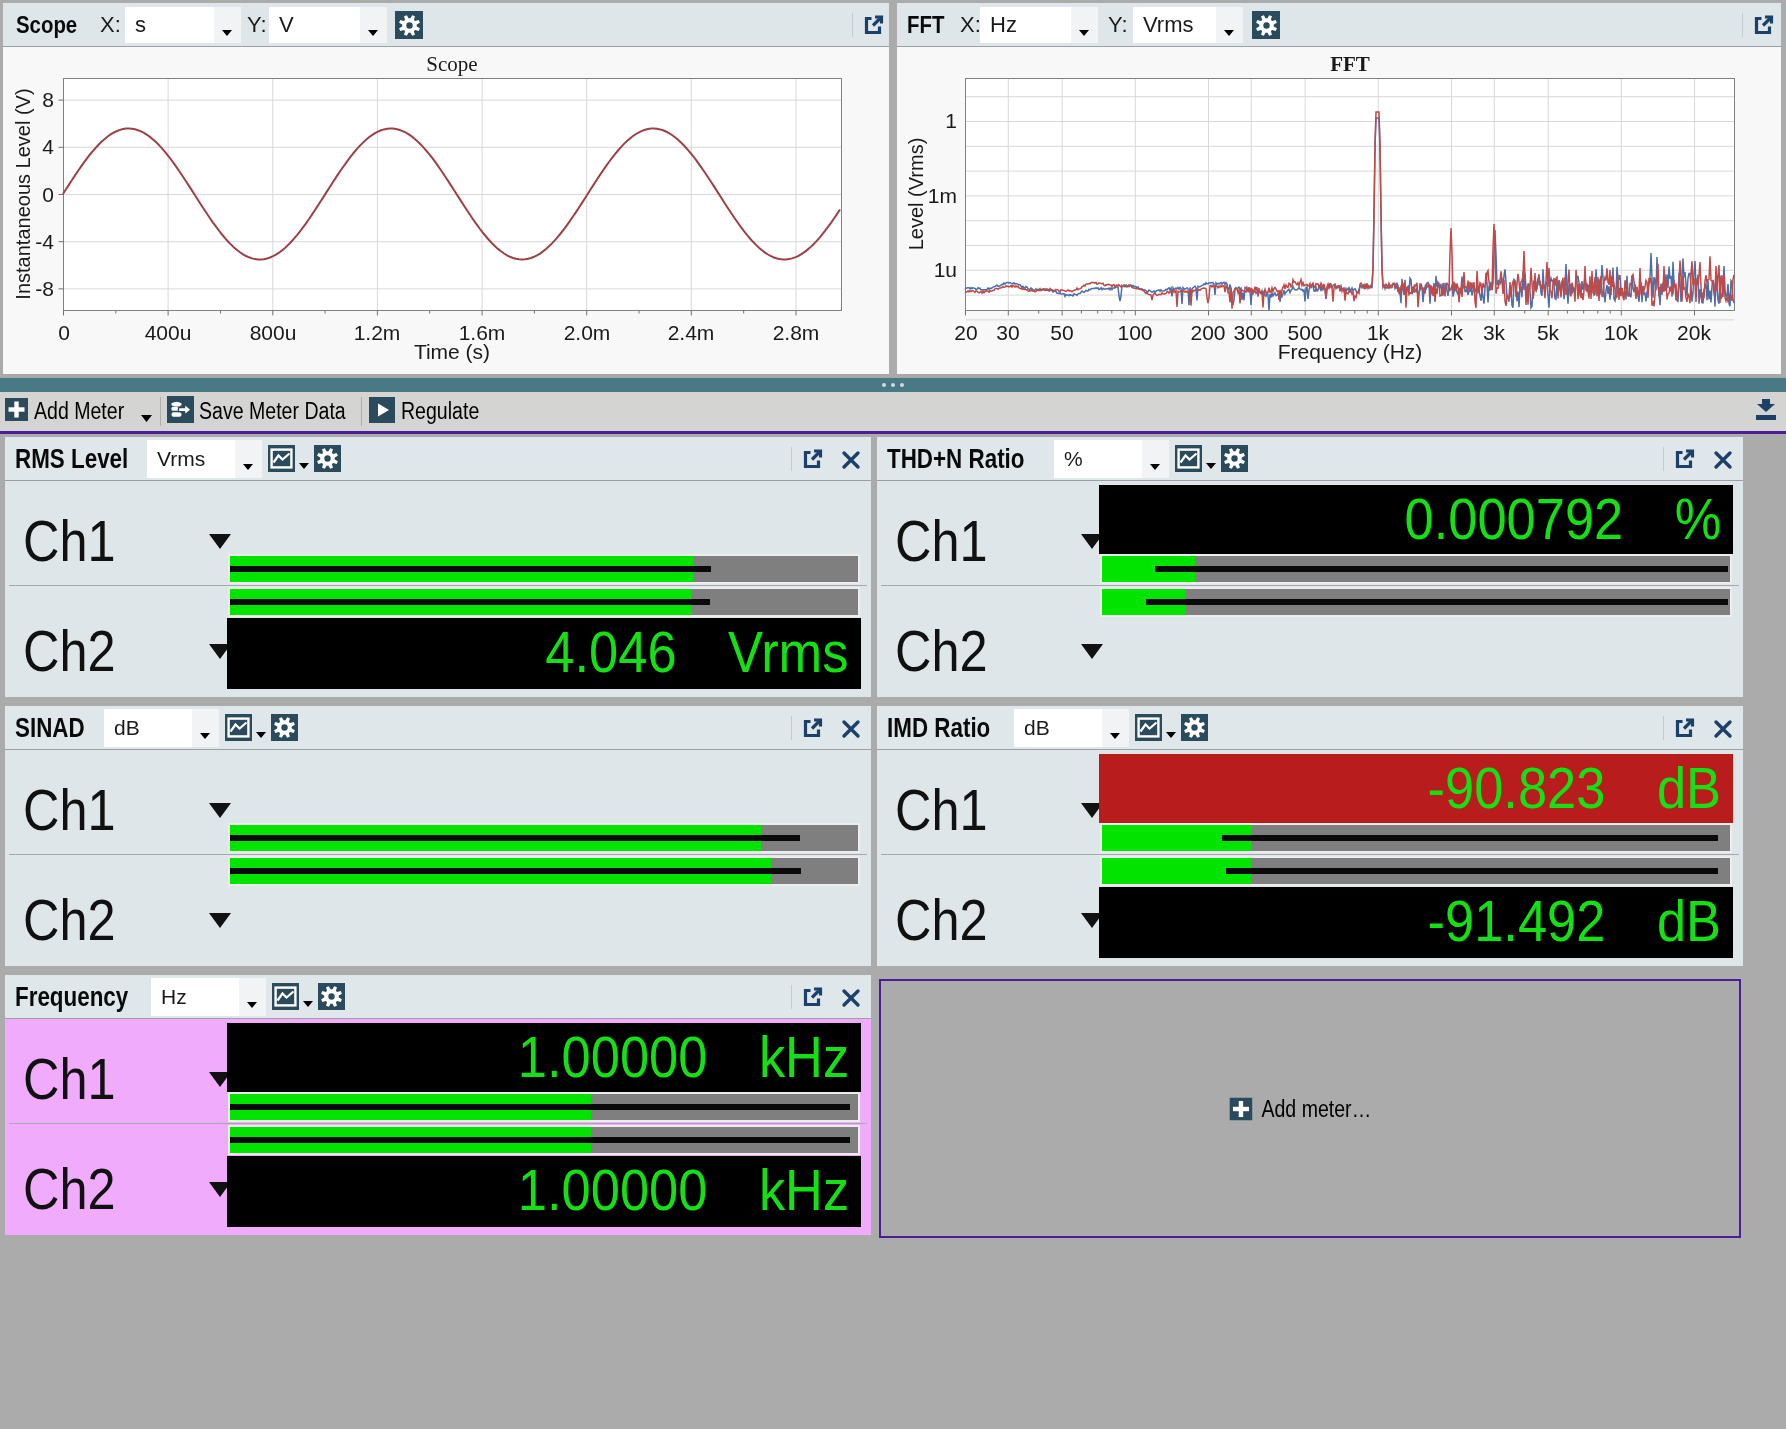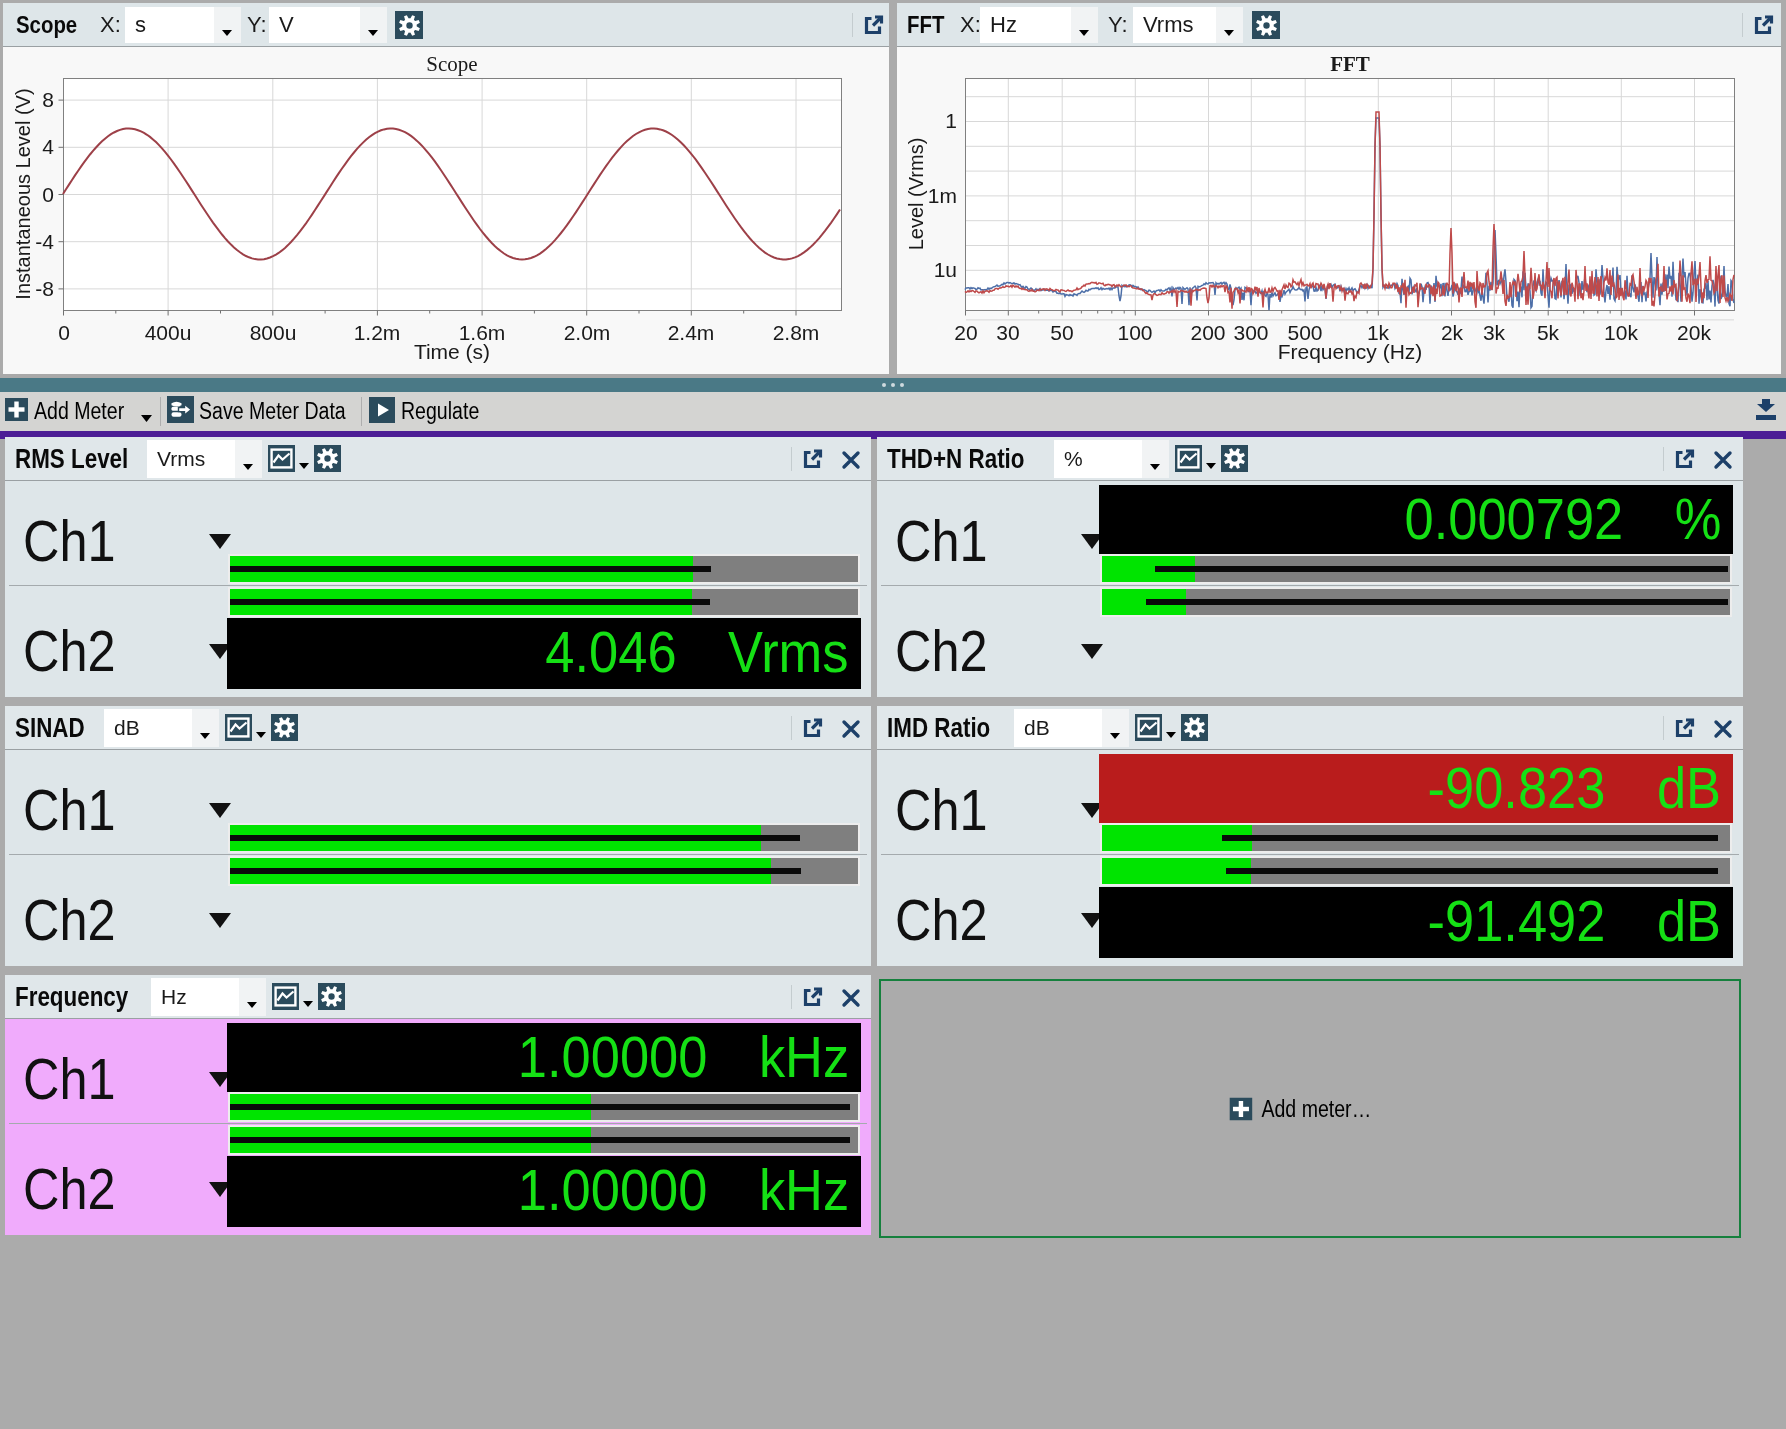--- a/index.html
+++ b/index.html
@@ -200,21 +200,21 @@
     <text x="1621" y="340" font-family="Liberation Sans" font-size="21" fill="#1a1a1a" text-anchor="middle">10k</text>
     <text x="1694" y="340" font-family="Liberation Sans" font-size="21" fill="#1a1a1a" text-anchor="middle">20k</text>
     <text x="1350" y="359" font-family="Liberation Sans" font-size="21" fill="#1a1a1a" text-anchor="middle">Frequency (Hz)</text>
     <text x="923" y="194" font-family="Liberation Sans" font-size="20" fill="#1a1a1a" text-anchor="middle" transform="rotate(-90 923 194)">Level (Vrms)</text>
   </svg>
 <div style="position:absolute;left:0;top:374px;width:1786px;height:4px;background:#a9a9a9"></div>
 <div style="position:absolute;left:0;top:378px;width:1786px;height:14px;background:#4a7986"></div>
 <div style="position:absolute;left:882px;top:383px;width:4px;height:4px;border-radius:2px;background:#cfdade"></div>
 <div style="position:absolute;left:891px;top:383px;width:4px;height:4px;border-radius:2px;background:#cfdade"></div>
 <div style="position:absolute;left:900px;top:383px;width:4px;height:4px;border-radius:2px;background:#cfdade"></div>
-<div style="position:absolute;left:0;top:392px;width:1786px;height:39px;background:#d4d4d2;border-bottom:8px solid #4c1d95">
+<div style="position:absolute;left:0;top:392px;width:1786px;height:39px;background:#d4d4d2;border-bottom:3px solid #4c1d95">
     <div style="position:absolute;left:5px;top:6px"><svg width="23" height="23" viewBox="0 0 23 23">
         <rect width="23" height="23" fill="#2b4b5c"></rect>
         <rect x="9.3" y="3.5" width="4.4" height="16" fill="#fff"></rect>
         <rect x="3.5" y="9.3" width="16" height="4.4" fill="#fff"></rect>
       </svg></div>
     <div style="position:absolute;left:34px;top:0;height:39px;line-height:39px;font-size:23px;color:#000;transform:scaleX(.85);transform-origin:left center">Add Meter</div>
     <div style="position:absolute;left:141px;top:16px"><svg width="11" height="7" viewBox="0 0 11 7">
         <polygon points="0,0 11,0 5.5,7" fill="#000"></polygon>
       </svg></div>
     <div style="position:absolute;left:160px;top:5px;width:1px;height:29px;background:#aeaeae"></div>
@@ -533,21 +533,21 @@
         <div style="position:absolute;left:0px;top:10px;width:620px;height:6px;background:#0a0a0a"></div>
       </div>
     </div>
     <div style="position:absolute;left:223px;top:150px;width:632px;height:30px;background:#ededed">
       <div style="position:absolute;left:2px;top:2px;width:628px;height:26px;background:#7f7f7f">
         <div style="position:absolute;left:0;top:0;width:361px;height:26px;background:#00e400"></div>
         <div style="position:absolute;left:0px;top:10px;width:620px;height:6px;background:#0a0a0a"></div>
       </div>
     </div>
   </div>
-<div style="position:absolute;left:879px;top:979px;width:858px;height:255px;border:2px solid #15803d">
+<div style="position:absolute;left:879px;top:979px;width:858px;height:255px;border:2px solid #4c1d95">
     <div style="position:absolute;left:50%;top:50%;transform:translate(-50%,-50%);display:flex;align-items:center;white-space:nowrap">
       <div style="width:23px;height:23px;margin-right:9px"><svg width="23" height="23" viewBox="0 0 23 23">
           <rect width="23" height="23" fill="#2b4b5c"></rect>
           <rect x="9.3" y="3.5" width="4.4" height="16" fill="#fff"></rect>
           <rect x="3.5" y="9.3" width="16" height="4.4" fill="#fff"></rect>
         </svg></div>
       <span style="font-size:23px;color:#000;display:inline-block;transform:scaleX(.85);transform-origin:left center">Add meter…</span>
     </div>
   </div>
 </body></html>

